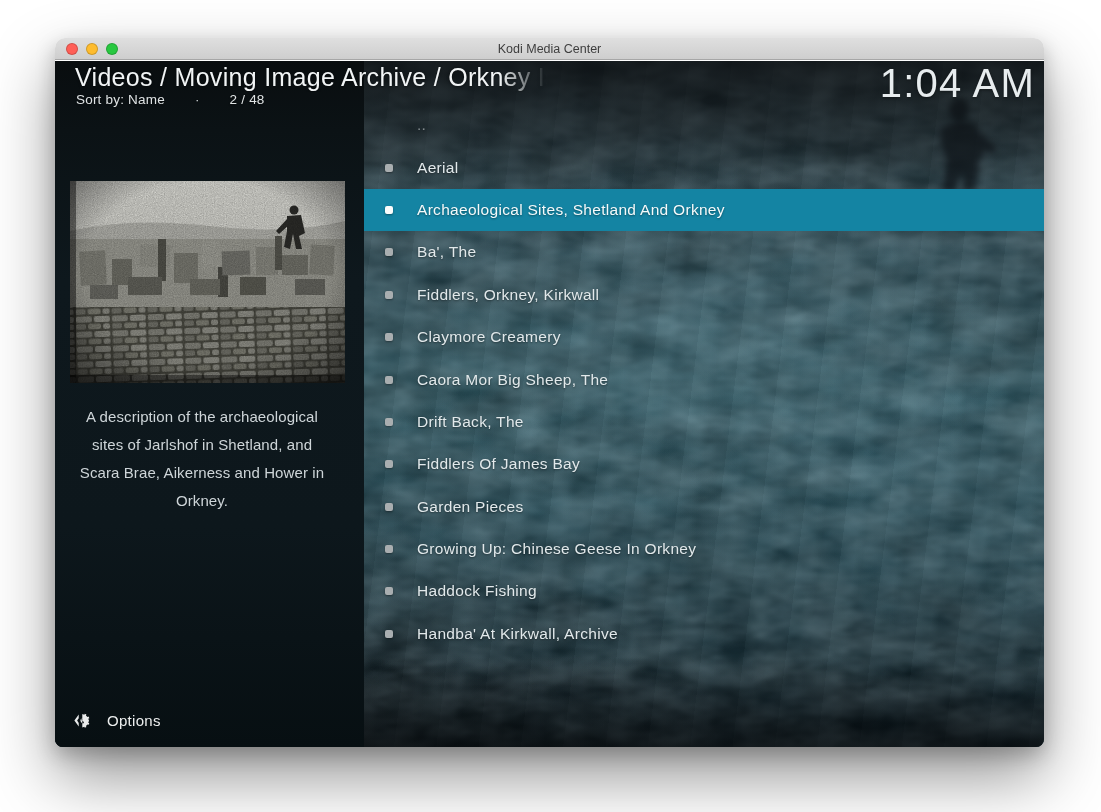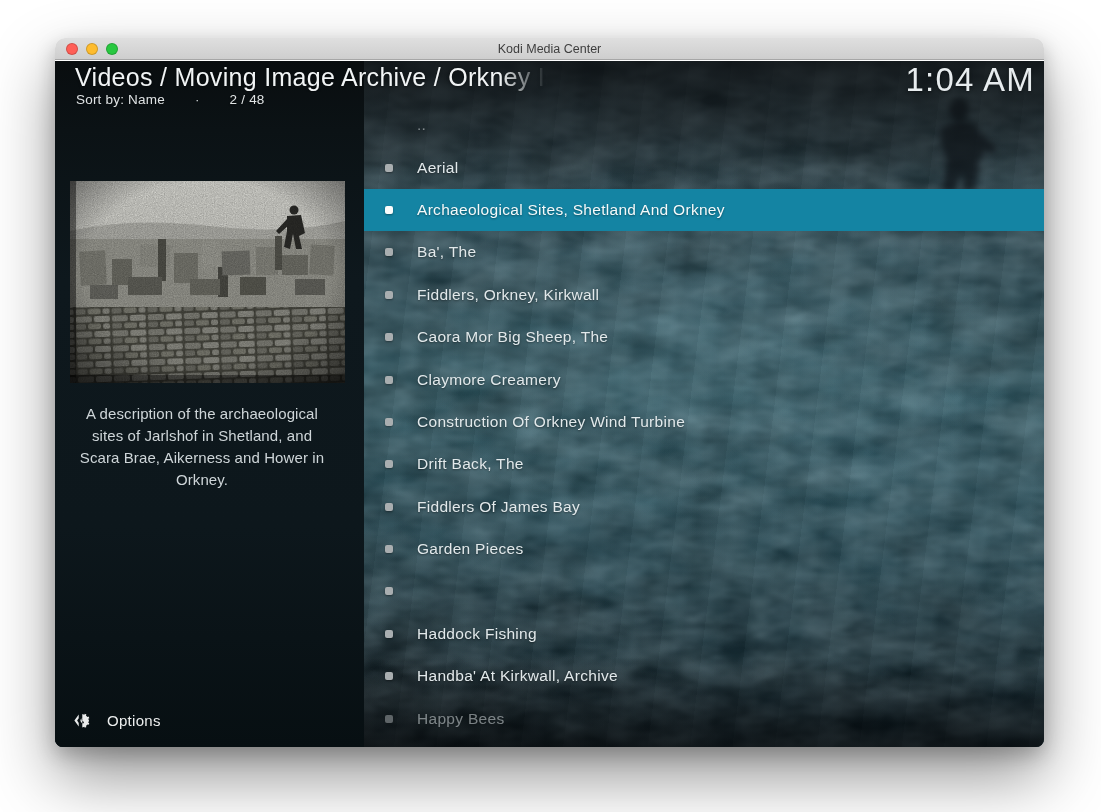--- a/index.html
+++ b/index.html
@@ -64,27 +64,27 @@
     position:absolute; left:20px; top:2px; width:472px;
     font-size:25px; font-weight:300; letter-spacing:.3px; color:#f1f4f5;
     white-space:nowrap; overflow:hidden;
     -webkit-mask-image:linear-gradient(90deg,#000 0 90%,transparent 100%);
             mask-image:linear-gradient(90deg,#000 0 90%,transparent 100%);
     text-shadow:0 1px 3px rgba(0,0,0,.45);
   }
   .sort-line { position:absolute; left:21px; top:31px; display:flex; align-items:center;
     font-size:13.5px; color:#dfe3e4; letter-spacing:.2px; text-shadow:0 1px 2px rgba(0,0,0,.45);gap:21px; }
   .sort-line .dot { margin:0 9px; color:#cfd4d5; }
-  .clock { position:absolute; right:9px; top:0; font-size:33px; font-weight:200;
+  .clock { position:absolute; right:9px; top:0; font-size:40px; font-weight:200;
     letter-spacing:1.2px; color:#e7ecee; text-shadow:0 1px 3px rgba(0,0,0,.4); }
 
   
   .thumb { position:absolute; left:15px; top:120px; width:275px; height:202px; display:block; }
   .desc { position:absolute; left:15px; top:342px; width:264px;
-    font-size:15px; line-height:22px; color:#ced5d8; letter-spacing:.1px; }
+    font-size:15px; line-height:28px; color:#ced5d8; letter-spacing:.1px; }
   .options-btn { position:absolute; left:7px; top:644px; height:30px;
     display:flex; align-items:center; gap:16px; padding:0 10px;
     color:#eceeee; font-size:15px; letter-spacing:.3px; cursor:pointer; }
   .options-btn svg { display:block; }
 
   
   .media-list { position:absolute; left:309px; top:43px; right:0; }
   .row { position:relative; height:42.4px; display:flex; align-items:center; cursor:pointer; }
   .row.selected { background:var(--accent,#1484a3); }
   .bullet { position:absolute; left:21px; top:50%; margin-top:-4px;
@@ -233,53 +233,46 @@
           <div class="row">
             <span class="bullet"></span>
             <span class="row-label">Ba', The</span>
           </div>
           <div class="row">
             <span class="bullet"></span>
             <span class="row-label">Fiddlers, Orkney, Kirkwall</span>
           </div>
           <div class="row">
             <span class="bullet"></span>
+            <span class="row-label">Claymore Creamery</span>
+          </div>
+          <div class="row">
+            <span class="bullet"></span>
             <span class="row-label">Caora Mor Big Sheep, The</span>
           </div>
           <div class="row">
             <span class="bullet"></span>
-            <span class="row-label">Claymore Creamery</span>
-          </div>
-          <div class="row">
-            <span class="bullet"></span>
-            <span class="row-label">Construction Of Orkney Wind Turbine</span>
-          </div>
-          <div class="row">
-            <span class="bullet"></span>
             <span class="row-label">Drift Back, The</span>
           </div>
           <div class="row">
             <span class="bullet"></span>
             <span class="row-label">Fiddlers Of James Bay</span>
           </div>
           <div class="row">
             <span class="bullet"></span>
             <span class="row-label">Garden Pieces</span>
           </div>
           <div class="row">
             <span class="bullet"></span>
+            <span class="row-label">Growing Up: Chinese Geese In Orkney</span>
           </div>
           <div class="row">
             <span class="bullet"></span>
             <span class="row-label">Haddock Fishing</span>
           </div>
           <div class="row">
             <span class="bullet"></span>
             <span class="row-label">Handba' At Kirkwall, Archive</span>
-          </div>
-          <div class="row dimmed">
-            <span class="bullet"></span>
-            <span class="row-label">Happy Bees</span>
           </div>
         </div>
     </div>
   </div>
 </div>
 
 </body></html>

